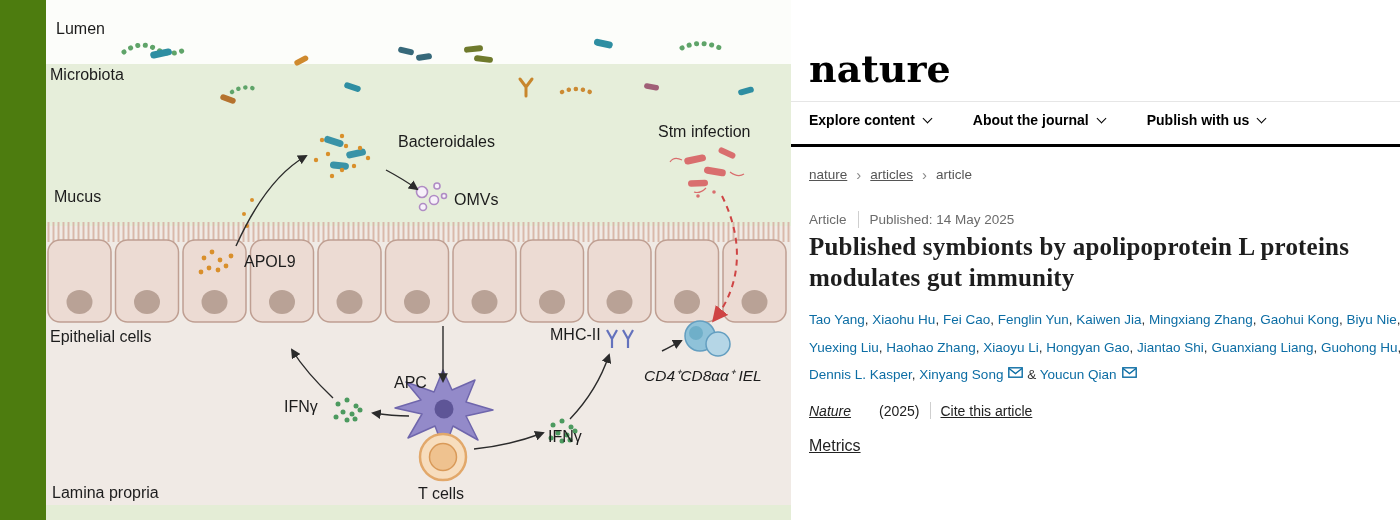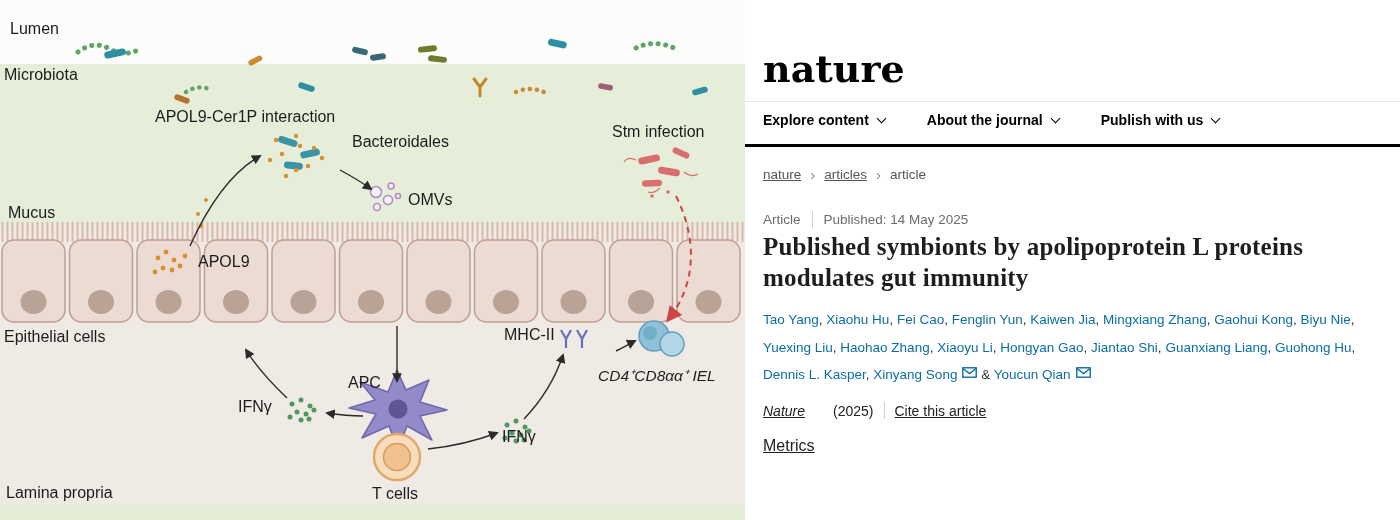--- a/index.html
+++ b/index.html
@@ -1,18 +1,18 @@
 <!DOCTYPE html>
 <html><head>
 <meta charset="utf-8">
 <style>
   * { box-sizing: border-box; }
   body { margin: 0; background: #fff; }
   .stage { position: relative; width: 1400px; height: 520px; display: flex; overflow: hidden;
-           font-family: "Liberation Sans", sans-serif; background: #4d7c0f; }
+           font-family: "Liberation Sans", sans-serif; background: #4d7c0f; padding-left: 46px; }
 
   
   .figure { position: relative; width: 745px; height: 520px; flex: none; }
   .fig-svg { position: absolute; left: 0; top: 0; }
   .fig-label { position: absolute; font-size: 16px; color: #1c1c1c; white-space: nowrap; }
   .fig-label.small { font-size: 15.5px; }
 
   
   .site { position: relative; width: 655px; height: 520px; flex: none; background: #fff; }
   .logo { position: absolute; left: 18px; top: 46px; font-family: "DejaVu Serif", serif;
@@ -220,25 +220,24 @@
         <path d="M363,416 C350,416 340,415 327,413" marker-end="url(#ah)"></path>
         <path d="M287,398 C268,380 256,366 246,350" marker-end="url(#ah)"></path>
         <path d="M428,449 C458,446 478,440 497,433" marker-end="url(#ah)"></path>
         <path d="M524,419 C544,398 556,376 563,355" marker-end="url(#ah)"></path>
         <path d="M616,351 C624,347 629,344 635,341" marker-end="url(#ah)"></path>
       </g>
     </svg>
 
     <div class="fig-label" style="left:10px; top:20px;">Lumen</div>
     <div class="fig-label" style="left:4px;  top:66px;">Microbiota</div>
-    <div class="fig-label" style="left:155px;top:108px;">APOL9-Cer1P interaction</div>
     <div class="fig-label" style="left:352px;top:133px;">Bacteroidales</div>
     <div class="fig-label" style="left:408px;top:191px;">OMVs</div>
     <div class="fig-label" style="left:612px;top:123px;">Stm infection</div>
-    <div class="fig-label" style="left:8px;  top:188px;margin-top:16px;">Mucus</div>
+    <div class="fig-label" style="left:8px;  top:188px;">Mucus</div>
     <div class="fig-label" style="left:198px;top:253px;">APOL9</div>
     <div class="fig-label" style="left:4px;  top:328px;">Epithelial cells</div>
     <div class="fig-label" style="left:504px;top:326px;">MHC-II</div>
     <div class="fig-label small" style="left:598px;top:364px;font-style:italic;">CD4⁺CD8αα⁺ IEL</div>
     <div class="fig-label" style="left:238px;top:398px;">IFNγ</div>
     <div class="fig-label" style="left:348px;top:374px;text-align:right;">APC</div>
     <div class="fig-label" style="left:502px;top:428px;">IFNγ</div>
     <div class="fig-label" style="left:372px;top:485px;">T cells</div>
     <div class="fig-label" style="left:6px;  top:484px;">Lamina propria</div>
   </div>

